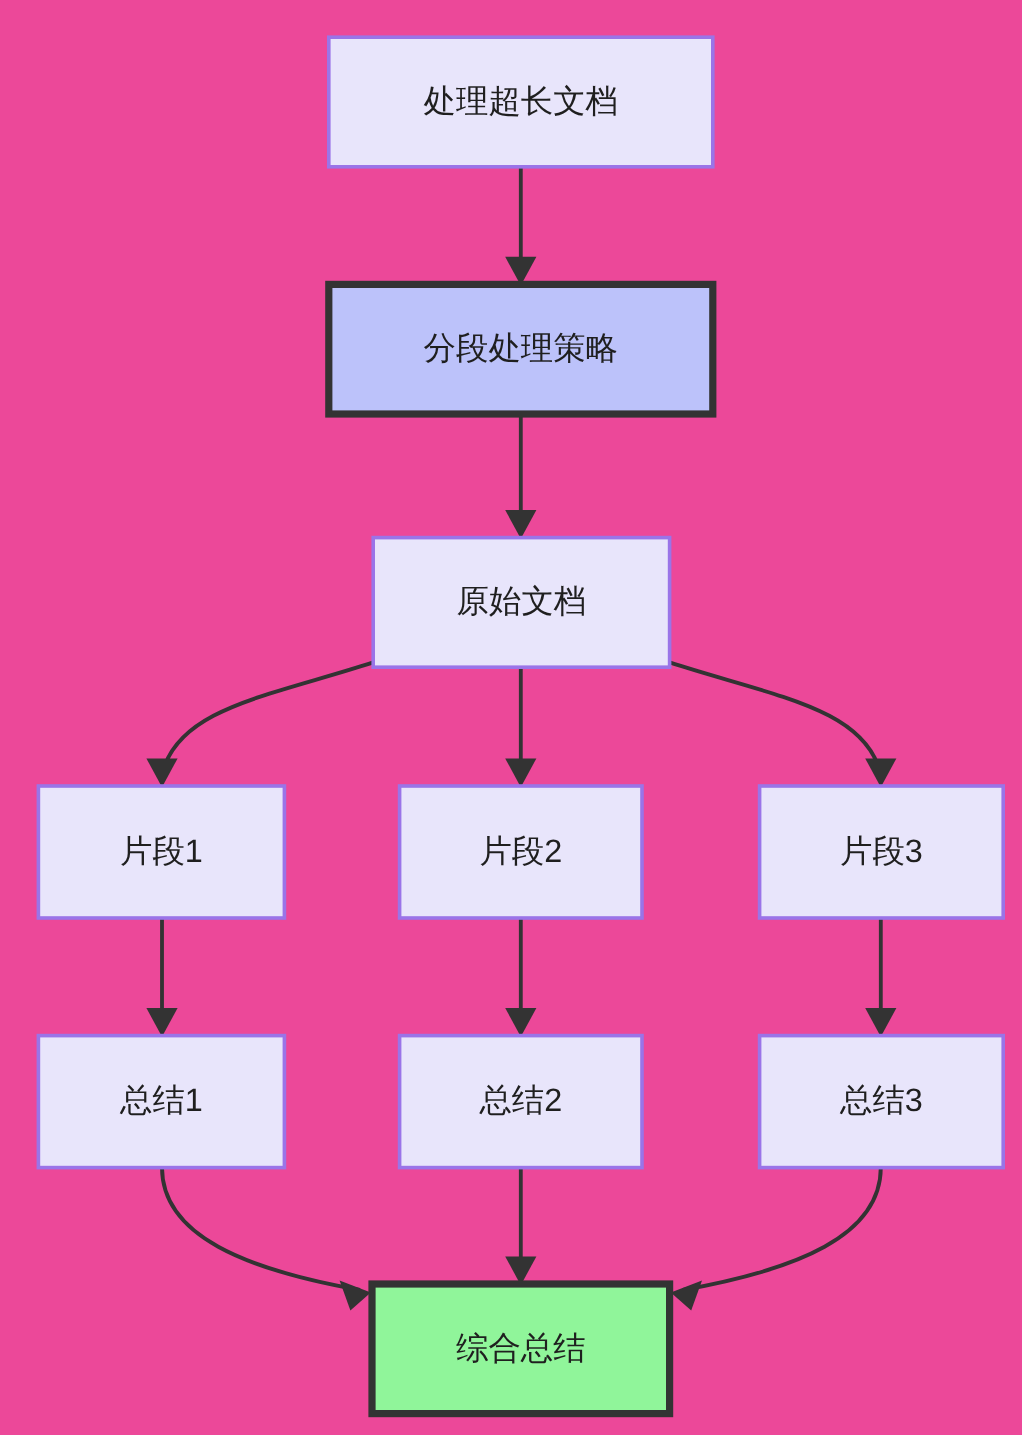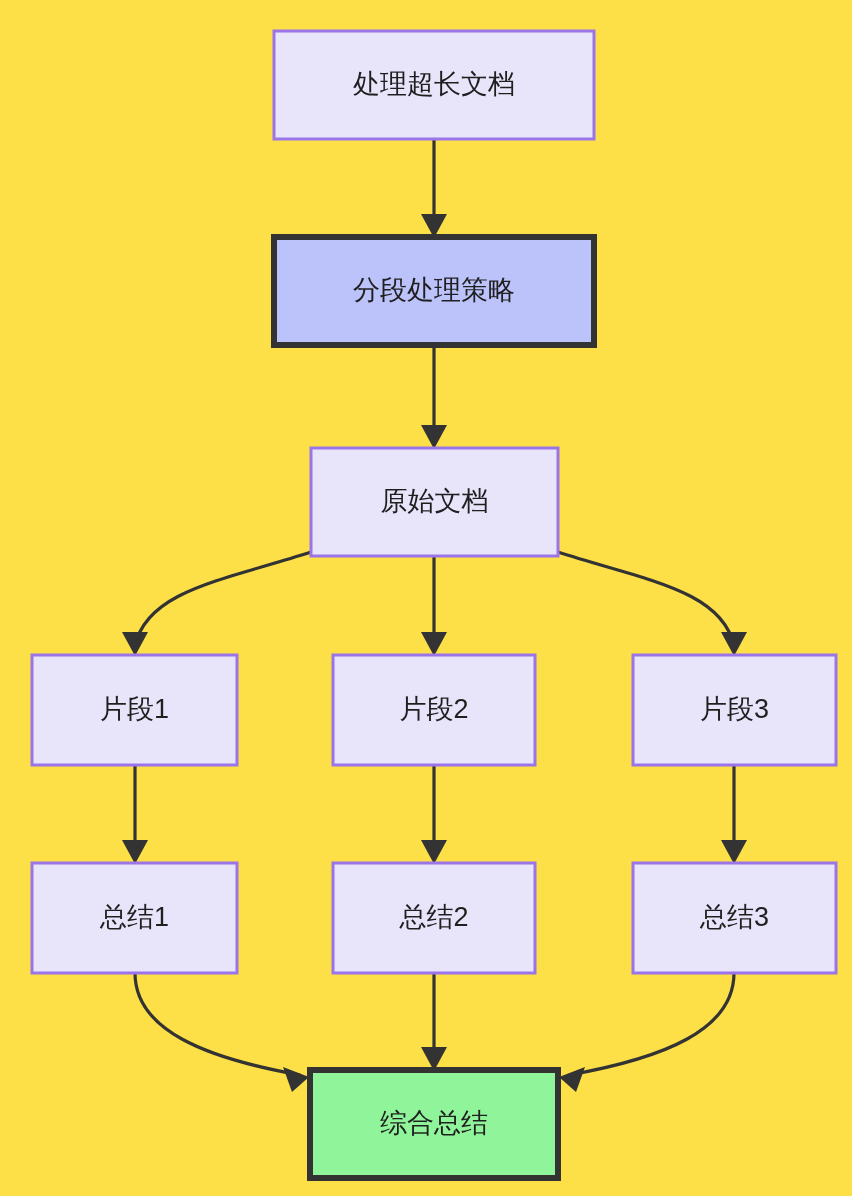--- a/index.html
+++ b/index.html
@@ -11,21 +11,21 @@
   body {
     width: 852px;
     height: 1196px;
     font-family: "Liberation Sans", "DejaVu Sans", sans-serif;
     overflow: hidden;
   }
   #flow-root {
     position: relative;
     width: 852px;
     height: 1196px;
-    background: #fde047;
+    background: #ec4899;
     text-align: right;
   }
   svg.flow-canvas {
     display: block;
     width: 852px;
     height: 1196px;
   }
   .node-rect {
     stroke-linejoin: miter;
   }

